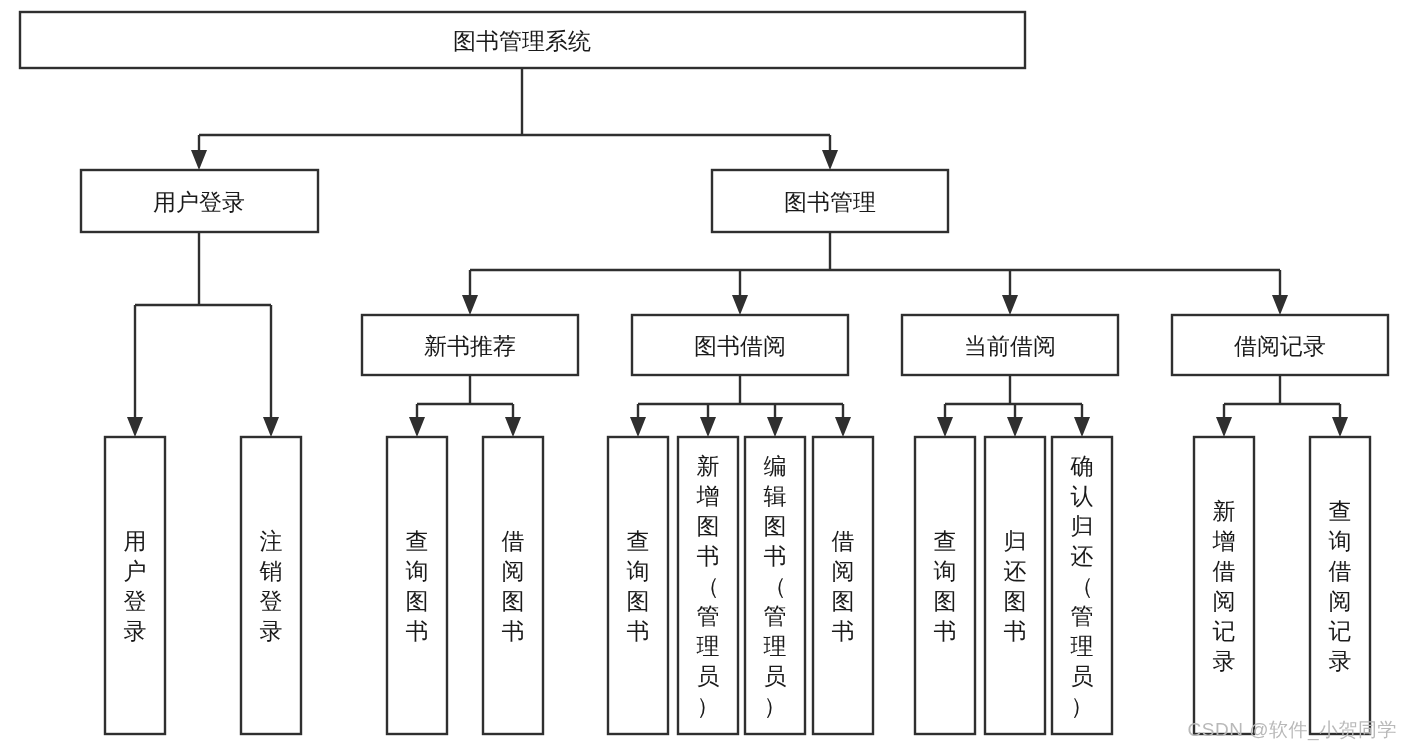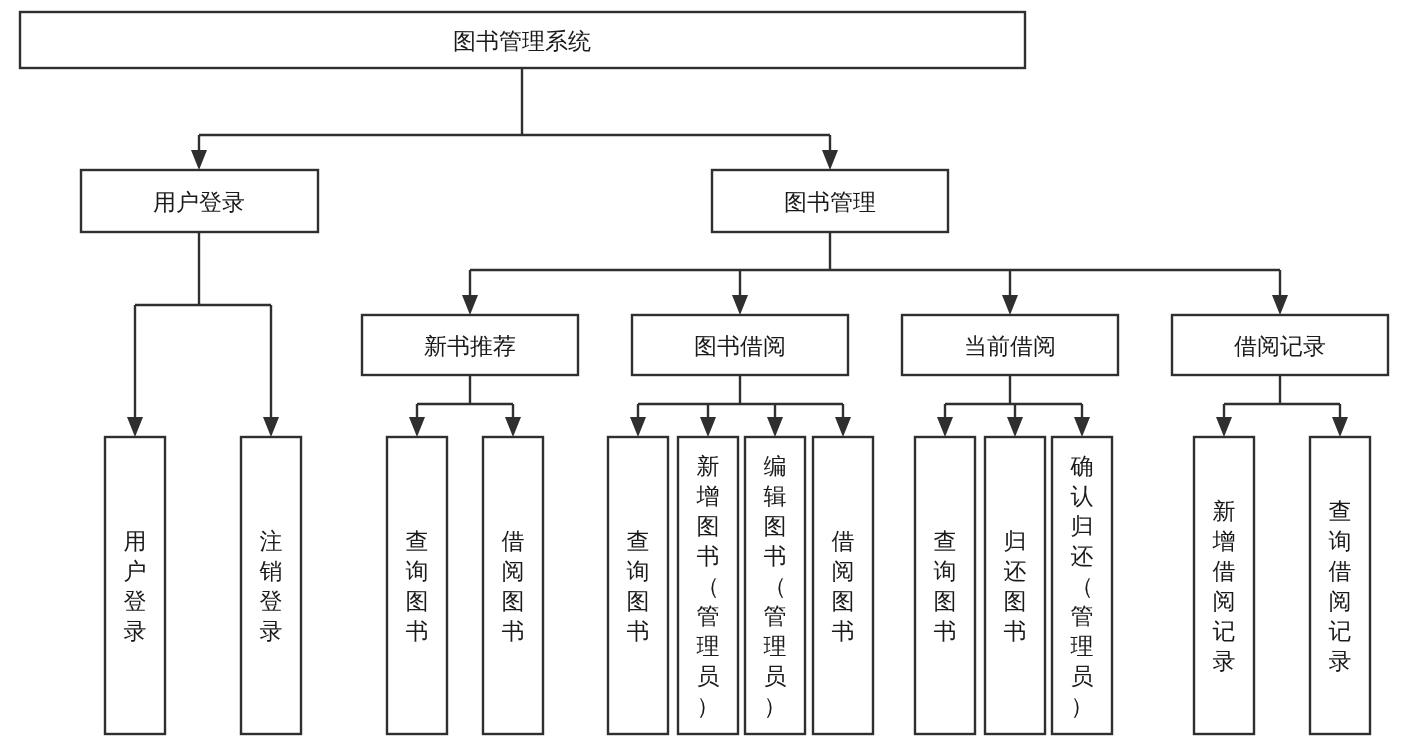--- a/index.html
+++ b/index.html
@@ -226,13 +226,14 @@
       <rect class="node-box" x="1194" y="437" width="60" height="297"></rect>
       <text class="node-label-v vert" x="1224" y="586"><tspan x="1224" y="519.4">新</tspan><tspan x="1224" y="549.4">增</tspan><tspan x="1224" y="579.4">借</tspan><tspan x="1224" y="609.4">阅</tspan><tspan x="1224" y="639.4">记</tspan><tspan x="1224" y="669.4">录</tspan></text>
     </g>
     <g>
       <rect class="node-box" x="1310" y="437" width="60" height="297"></rect>
       <text class="node-label-v vert" x="1340" y="586"><tspan x="1340" y="519.4">查</tspan><tspan x="1340" y="549.4">询</tspan><tspan x="1340" y="579.4">借</tspan><tspan x="1340" y="609.4">阅</tspan><tspan x="1340" y="639.4">记</tspan><tspan x="1340" y="669.4">录</tspan></text>
     </g>
 
   </svg>
 
+  <div class="watermark-text">CSDN @软件_小贺同学</div>
 </div>
 
 </body></html>

